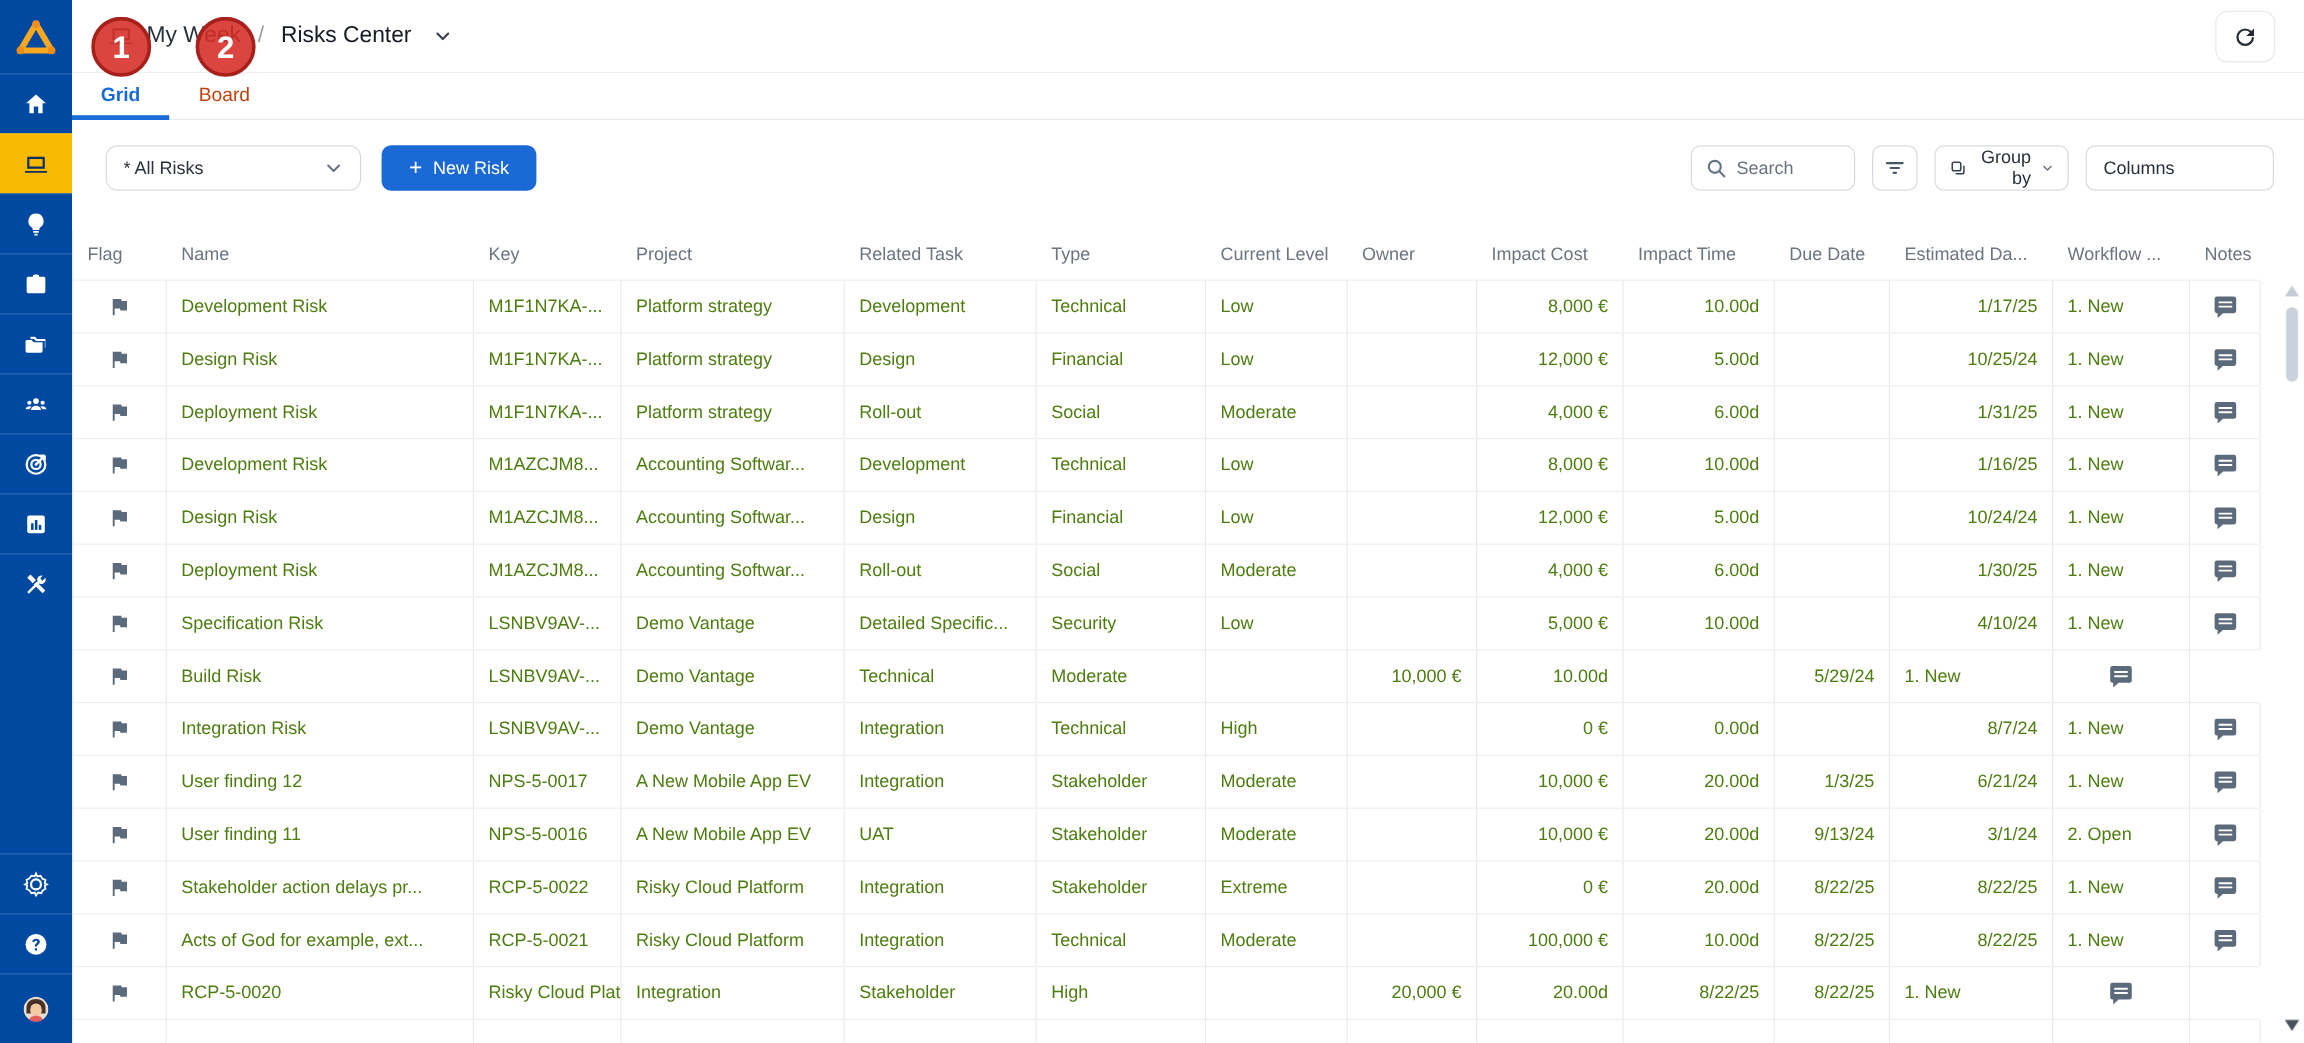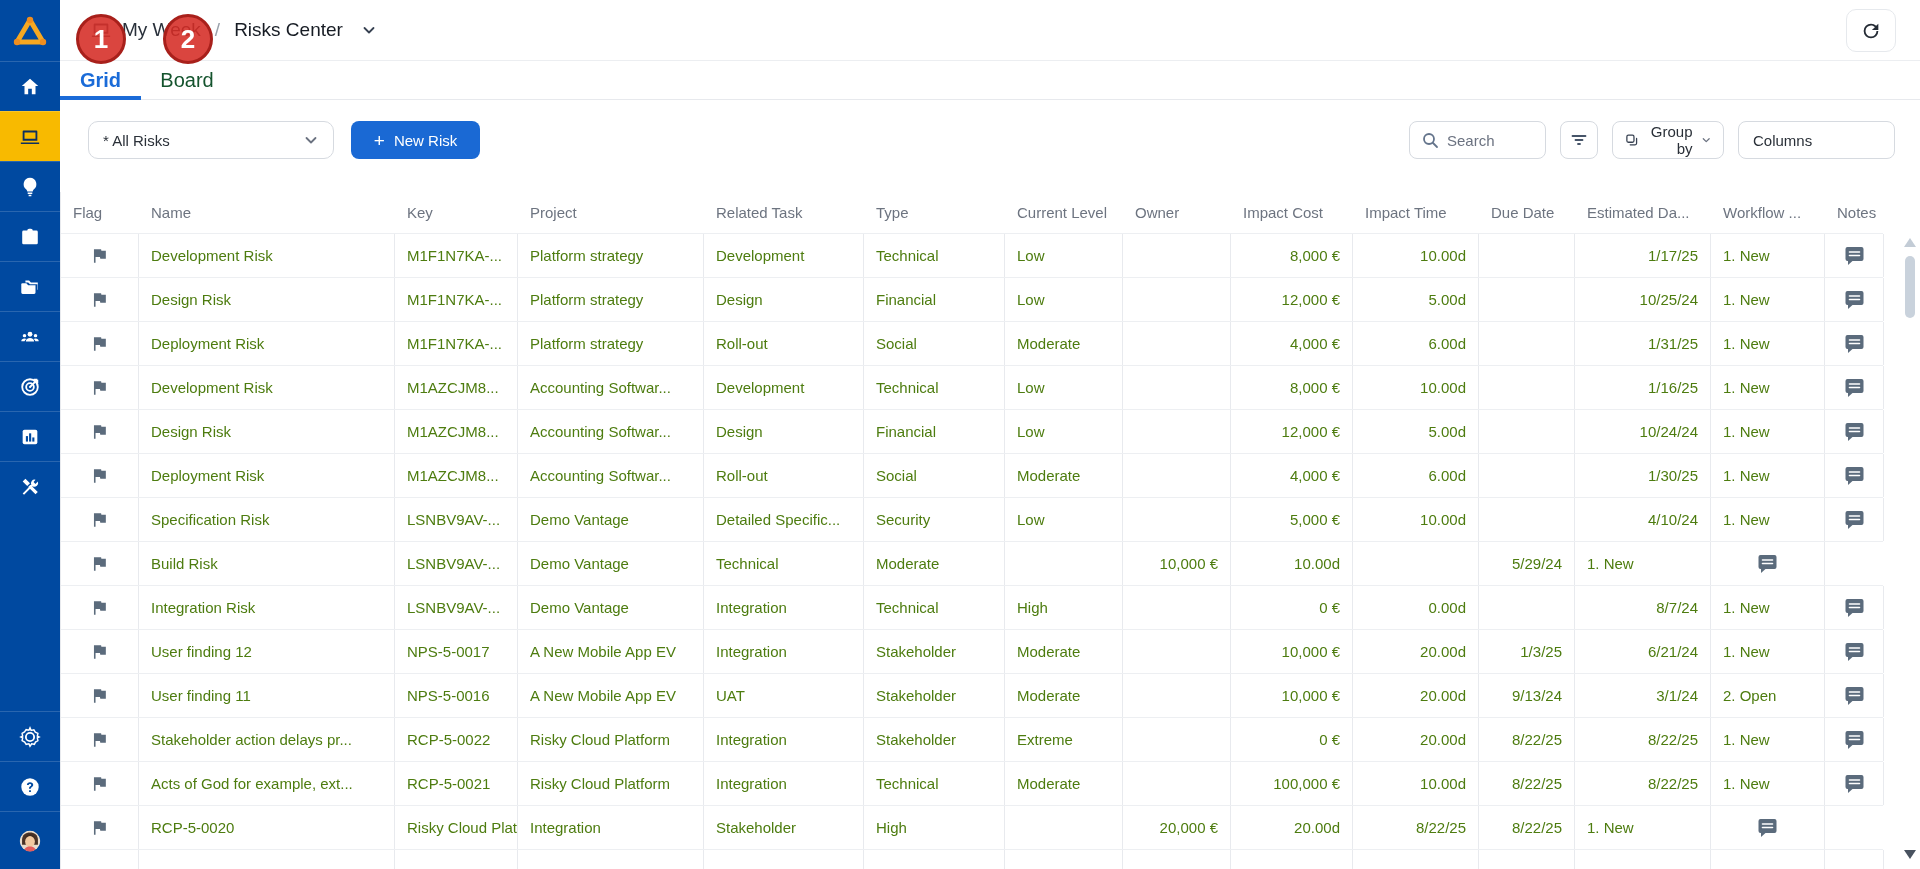--- a/index.html
+++ b/index.html
@@ -26,28 +26,28 @@
   .crumb svg.device { width:22px; height:22px; }
   .crumb .chev { margin-left:8px; }
   .refresh-btn { position:absolute; right:24px; top:9px; width:50px; height:43px; border:1px solid #e6e9ed; border-radius:10px; background:#fff; display:flex; align-items:center; justify-content:center; cursor:pointer; }
 
   .badge { position:fixed; top:14px; width:50px; height:50px; border-radius:50%;
     background:rgba(213,43,36,.88); border:3px solid #a8201b; color:#fff;
     font-size:26px; font-weight:700; display:flex; align-items:center; justify-content:center; z-index:40; }
   .badge.b1 { left:76px; } .badge.b2 { left:163px; }
 
   .tabbar { height:39px; border-bottom:1px solid #e7e9ed; display:flex; }
-  .tab { display:flex; align-items:center; justify-content:center; font-size:20px; cursor:pointer; position:relative;text-align:right; }
+  .tab { display:flex; align-items:center; justify-content:center; font-size:16px; cursor:pointer; position:relative;text-align:right; }
   .tab.grid { width:81px; color:#1a6bd8; font-weight:700; }
-  .tab.board { width:92px; color:#14532d; font-weight:500; }
+  .tab.board { width:92px; color:#c2410c; font-weight:500; }
   .tab.grid::after { content:""; position:absolute; left:0; right:0; bottom:-1px; height:4px; background:#1a6bd8; }
 
   .toolbar { margin-top:21px; height:38px; display:flex; align-items:center; padding:0 25px 0 28px; }
   .ctl { height:38px; border:1px solid #d6dae0; border-radius:8px; background:#fff; display:flex; align-items:center; font-size:15px; color:#2a3038; cursor:pointer; }
-  .filter-select { width:246px; border-radius:10px; padding:0 14px; justify-content:space-between; }
+  .filter-select { width:213px; border-radius:10px; padding:0 14px; justify-content:space-between; }
   .btn-primary { margin-left:17px; width:129px; height:38px; border:none; border-radius:8px; background:#1a69d4; color:#fff; font-size:15px; display:flex; align-items:center; justify-content:center; gap:9px; cursor:pointer; }
   .btn-primary .plus { font-size:19px; font-weight:400; line-height:1; }
   .right-ctls { margin-left:auto; display:flex; gap:14px; }
   .search-box { width:137px; padding:0 12px; gap:8px; color:#6b7280; cursor:text; }
   .icon-btn { width:38px; justify-content:center; }
   .groupby-btn { width:112px; padding:0 12px; gap:8px;text-align:right; }
   .groupby-btn .chev { margin-left:auto; }
   .columns-btn { width:157px; padding:0 14px; }
 
   

